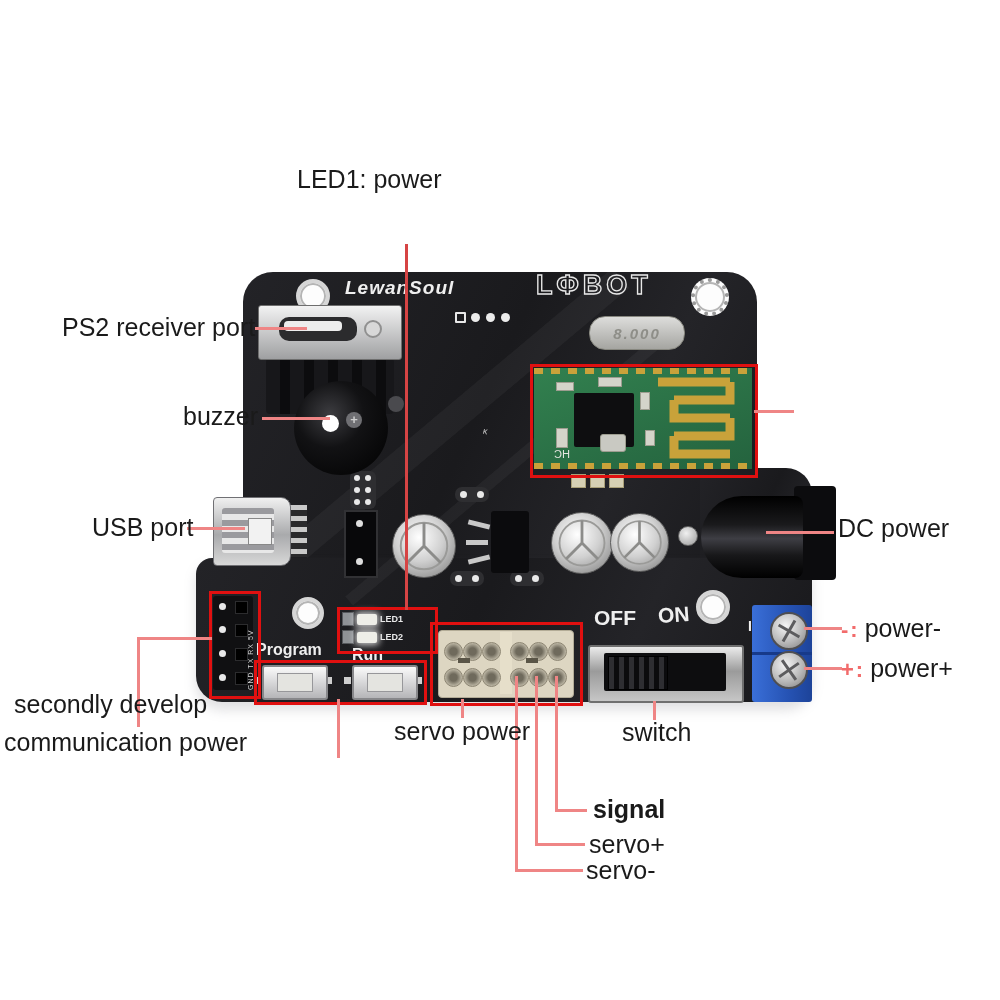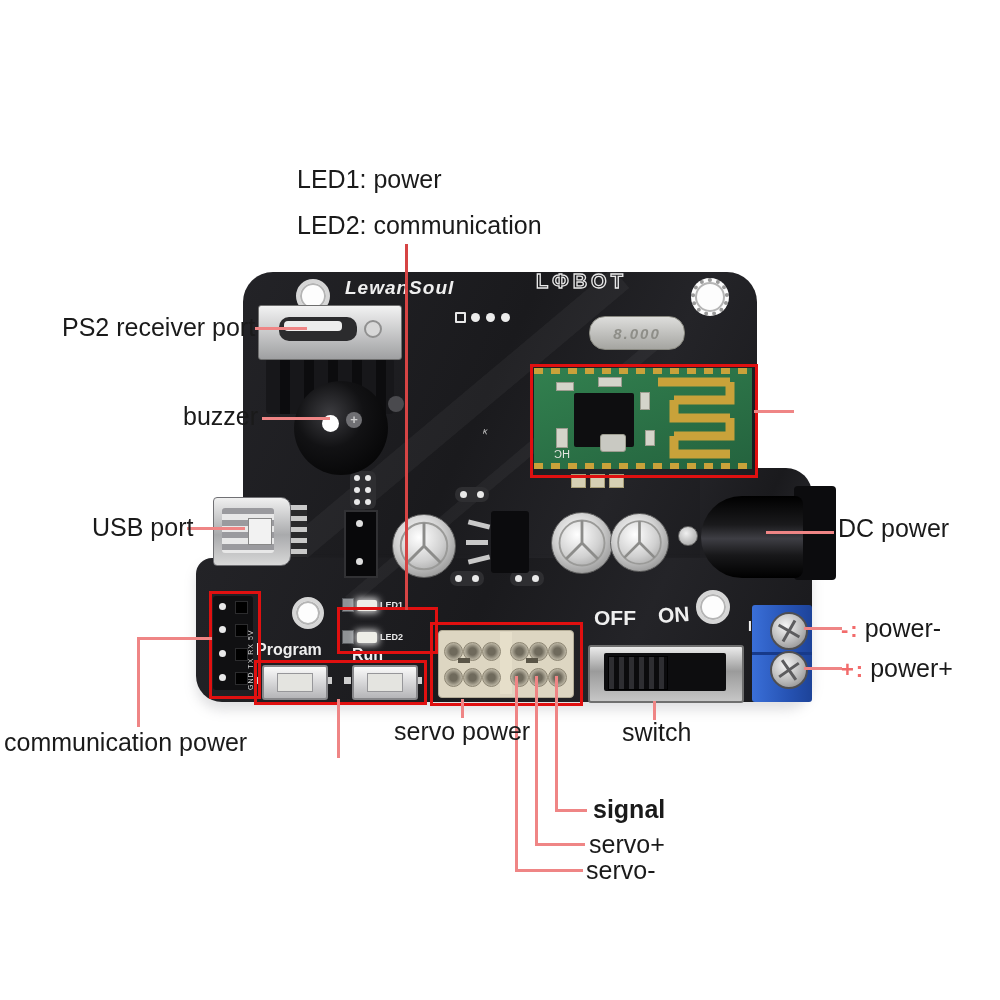--- a/index.html
+++ b/index.html
@@ -67,21 +67,21 @@
   
   .hole{position:absolute;border-radius:50%;background:#fdfdfd;border:4px solid #d6d6d6;
         box-shadow:inset 0 0 0 2px #b5b5b5;z-index:3;}
   #h-tl{left:296px;top:279px;width:26px;height:26px;}
   #h-tr{left:691px;top:278px;width:30px;height:30px;border:4px dotted #9a9a9a;}
   #h-ml{left:292px;top:597px;width:24px;height:24px;}
   #h-mr{left:696px;top:590px;width:26px;height:26px;}
   
   .silk{position:absolute;color:#efefef;z-index:3;white-space:nowrap;}
   #s-lewan{left:345px;top:277px;font-size:19px;font-weight:bold;font-style:italic;letter-spacing:1px;}
-  #s-lobot{left:536px;top:270px;font-size:20px;font-weight:bold;letter-spacing:4px;
+  #s-lobot{left:536px;top:270px;font-size:27px;font-weight:bold;letter-spacing:4px;
            color:rgba(0,0,0,0);-webkit-text-stroke:1.3px #e9e9e9;}
   #s-prog{left:256px;top:641px;font-size:16px;font-weight:bold;}
   #s-run{left:352px;top:646px;font-size:16px;font-weight:bold;}
   #s-off{left:594px;top:606px;font-size:21px;font-weight:bold;}
   #s-on{left:658px;top:603px;font-size:21px;font-weight:bold;transform:rotate(-4deg);}
   #s-plus{left:733px;top:662px;font-size:17px;font-weight:bold;}
   #s-onmark{left:748px;top:618px;font-size:14px;font-weight:bold;}
   #s-k{left:483px;top:426px;font-size:9px;transform:rotate(12deg);color:#cfcfcf;}
   .dot4{position:absolute;z-index:3;background:#ececec;border-radius:50%;width:9px;height:9px;}
   #d-sq{left:455px;top:312px;background:transparent;border:2px solid #e8e8e8;border-radius:1px;width:7px;height:7px;}
@@ -153,21 +153,21 @@
   #conn2{position:absolute;left:344px;top:510px;width:30px;height:64px;background:#08080a;border:2px solid #313134;z-index:3;}
   #conn2 i{position:absolute;left:10px;width:7px;height:7px;border-radius:50%;background:#dedede;}
   
   #hdr5{position:absolute;left:213px;top:596px;width:40px;height:94px;background:#101012;border-radius:3px;z-index:4;}
   #hdr5 i{position:absolute;left:6px;width:7px;height:7px;border-radius:50%;background:#e9e9e9;}
   #hdr5 b{position:absolute;left:22px;width:11px;height:11px;background:#000;border:1px solid #2c2c2e;}
   #hdr-silk{position:absolute;left:247px;top:598px;height:92px;z-index:4;color:#d6d6d6;font-size:7px;
             writing-mode:vertical-rl;transform:rotate(180deg);letter-spacing:1px;}
   
   .ledrow{position:absolute;left:342px;width:86px;height:16px;z-index:4;display:flex;align-items:center;gap:3px;}
-  #lr1{top:597px;} #lr2{top:629px;}
+  #lr1{top:611px;} #lr2{top:629px;}
   .ledrow .c{width:10px;height:12px;background:#8f9296;border:1px solid #55585c;}
   .ledrow .g{width:20px;height:11px;background:#eeeee8;border-radius:2px;box-shadow:0 0 7px 2px rgba(255,255,255,0.8);}
   .ledrow .t{font-size:9px;font-weight:bold;color:#e9e9e9;}
   
   .tbtn{position:absolute;top:665px;width:62px;height:31px;z-index:4;border:2px solid #87878a;border-radius:3px;
         background:linear-gradient(180deg,#fafafa,#b5b5b8);display:flex;align-items:center;justify-content:center;}
   #tb1{left:262px;} #tb2{left:352px;}
   .tbtn i{width:34px;height:17px;background:#e4e4e0;border:1px solid #97979a;display:block;}
   .tleg{position:absolute;top:677px;width:7px;height:7px;background:#cfcfcf;z-index:3;}
   #tl1{left:254px;} #tl2{left:325px;} #tl3{left:344px;} #tl4{left:415px;}
@@ -406,27 +406,27 @@
   <div class="ln" id="l-smn-h"></div>
   <div class="ln" id="l-sec-h"></div>
   <div class="ln" id="l-sec-v"></div>
 
   <div class="abs" style="left:213px;top:497px;width:76px;height:67px;z-index:4;border:1px solid #707074;border-radius:4px 10px 10px 4px;background:linear-gradient(180deg,#f0f0f0,#a9aaac 55%,#d8d8d8);"></div>
   <div class="abs" style="left:222px;top:508px;width:52px;height:45px;z-index:5;background:repeating-linear-gradient(180deg,#9a9a9e 0 6px,#e8e8e8 6px 12px);border-radius:3px;"></div>
   <div class="abs" style="left:248px;top:518px;width:22px;height:25px;z-index:6;background:#f2f2f2;border:1px solid #888;"></div>
   <div class="abs" style="left:287px;top:505px;width:20px;height:52px;z-index:3;background:repeating-linear-gradient(180deg,#c9c9c9 0 5px,#2a2a2c 5px 11px);"></div>
 
   <div class="lbl" id="lbl-led1">LED1: power</div>
-  <div class="lbl" id="lbl-led2">LED2: communication</div>
   <div class="lbl" id="lbl-ps2">PS2 receiver port</div>
   <div class="lbl" id="lbl-buzzer">buzzer</div>
   <div class="lbl" id="lbl-usb">USB port</div>
   <div class="lbl" id="lbl-dc">DC power</div>
   <div class="lbl" id="lbl-pm"><span class="pfx">-:</span><span>power-</span></div>
   <div class="lbl" id="lbl-pp"><span class="pfx">+:</span><span>power+</span></div>
+  <div class="lbl" id="lbl-sec1">secondly develop</div>
   <div class="lbl" id="lbl-sec2">communication power</div>
   <div class="lbl" id="lbl-srv">servo power</div>
   <div class="lbl" id="lbl-sw">switch</div>
   <div class="lbl" id="lbl-sig">signal</div>
   <div class="lbl" id="lbl-spl">servo+</div>
   <div class="lbl" id="lbl-smn">servo-</div>
 
 </div>
 
 </body></html>

